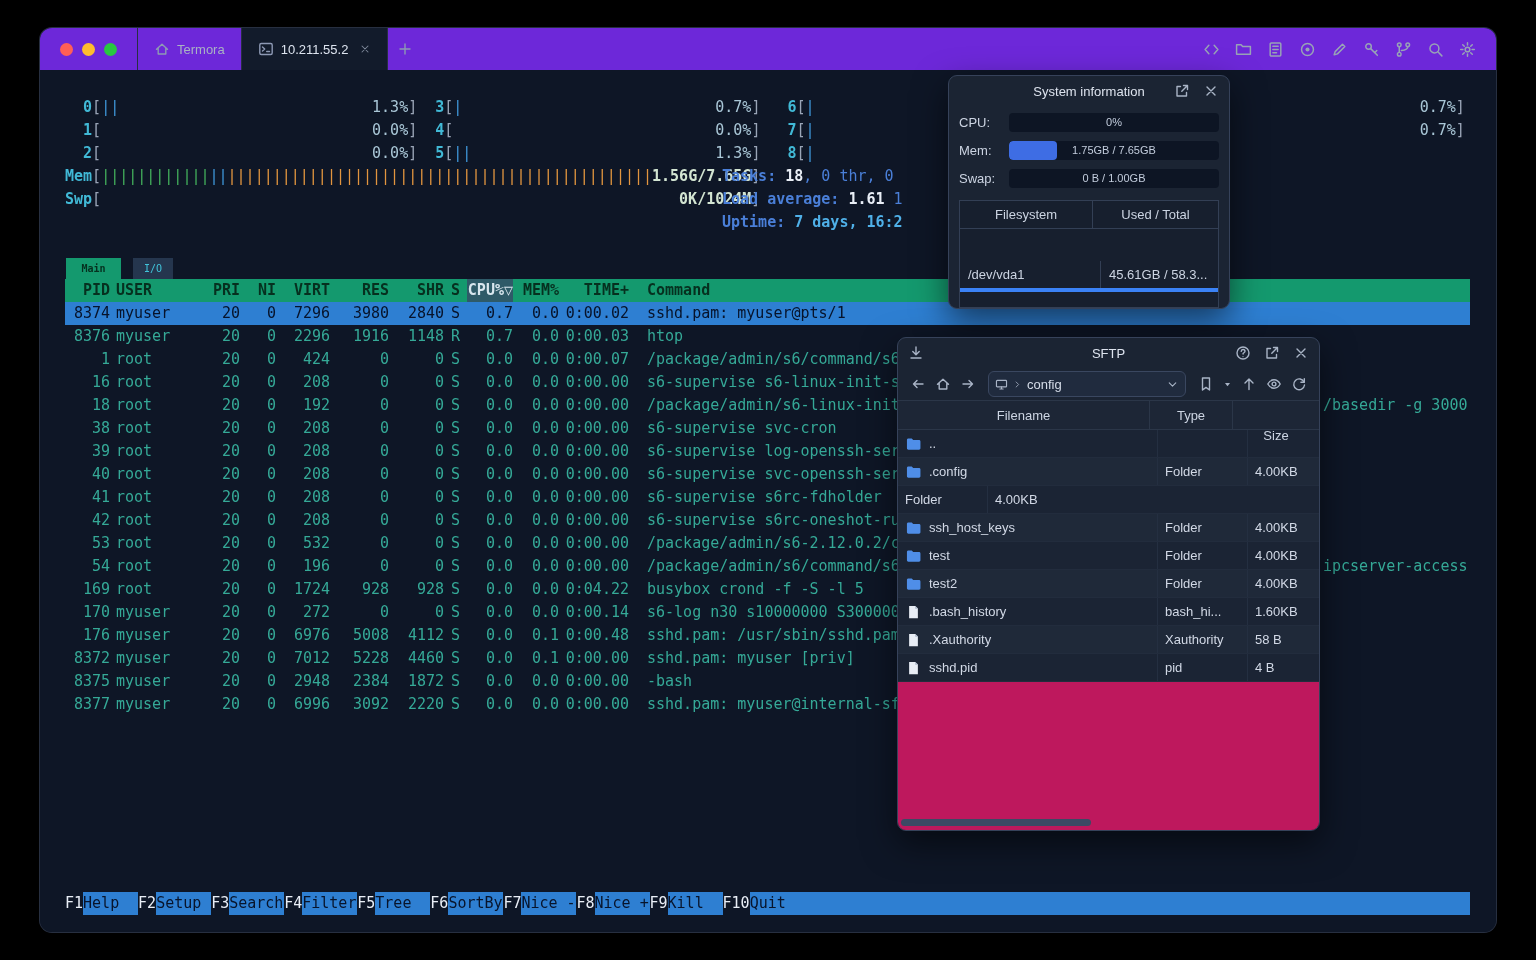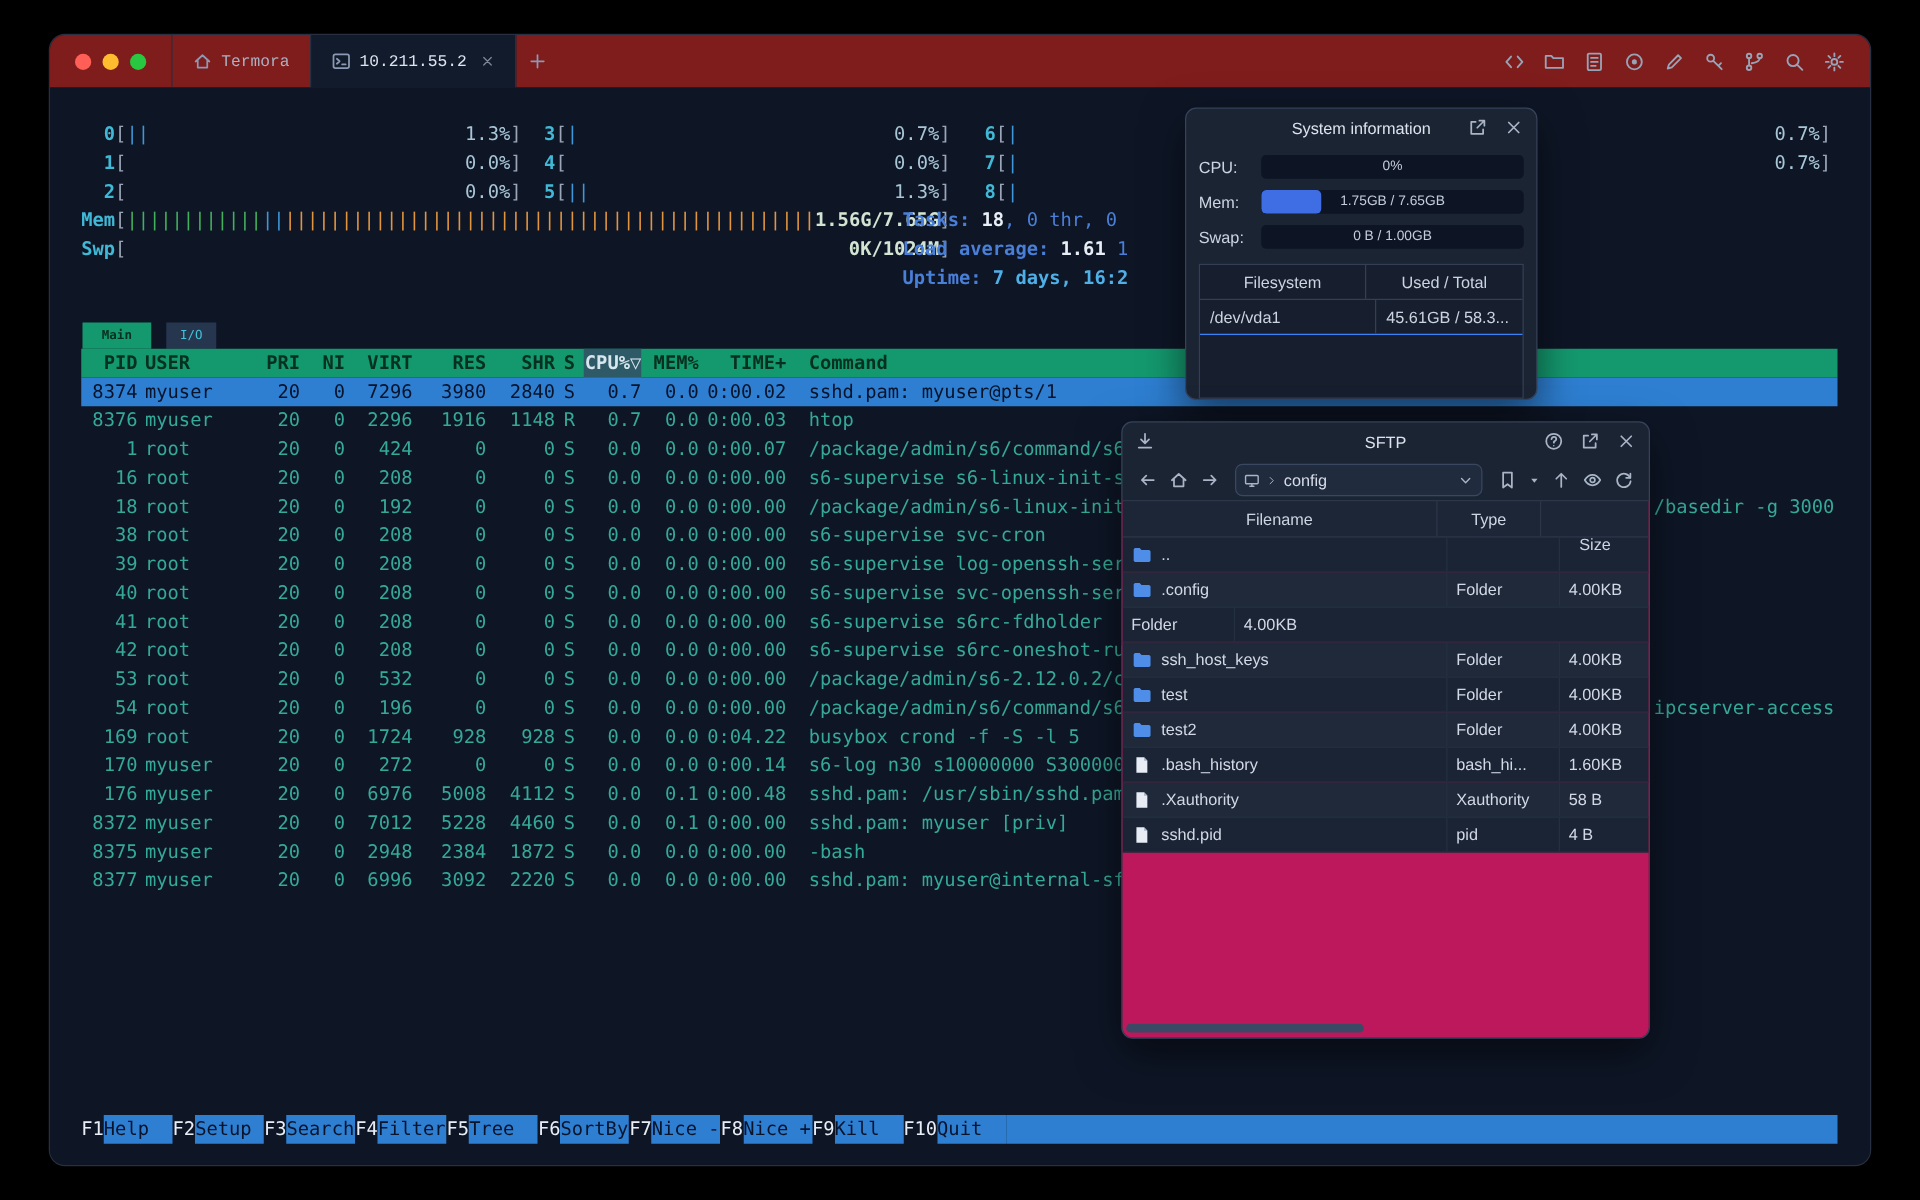--- a/index.html
+++ b/index.html
@@ -1,20 +1,20 @@
 <!DOCTYPE html>
 <html><head>
 <meta charset="utf-8">
 <style>
   html,body{margin:0;padding:0;background:#000;width:1536px;height:960px;overflow:hidden;
     font-family:"Liberation Sans",sans-serif;}
   .window{position:absolute;left:40px;top:28px;width:1456px;height:904px;background:#0e1626;
     border-radius:12px;overflow:hidden;box-shadow:0 0 0 1px #272f40,0 20px 60px rgba(0,0,0,.6);}
   
-  .titlebar{position:absolute;left:0;top:0;right:0;height:42px;background:#7f1d1d;display:flex;align-items:center;font-family:Liberation Mono, monospace;}
+  .titlebar{position:absolute;left:0;top:0;right:0;height:42px;background:#6d28d9;display:flex;align-items:center;}
   .traffic{display:flex;gap:9px;padding:0 20px;}
   .dot{width:13px;height:13px;border-radius:50%;}
   .dot.red{background:#ff5f57}.dot.yellow{background:#febc2e}.dot.green{background:#28c840}
   .tab{height:42px;display:flex;align-items:center;gap:7px;padding:0 16px;color:#a9b2c3;font-size:13px;
     border-left:1px solid #272f41;}
   .tab.active{background:#121b2b;color:#dde4ef;border-right:1px solid #272f41;}
   .newtab{width:34px;height:42px;display:flex;align-items:center;justify-content:center;color:#97a1b3;}
   .ticon16{width:16px;height:16px;display:inline-flex;color:#8d99b4;}
   .ticon12{width:12px;height:12px;display:inline-flex;color:#7d8799;margin-left:4px;}
   .tb-icons{margin-left:auto;display:flex;gap:15px;padding-right:20px;}
@@ -63,33 +63,33 @@
   .fl.fill{flex:1;width:auto;}
   
   .panel{position:absolute;background:#1b2433;border:1px solid #36425a;border-radius:9px;
     box-shadow:0 12px 34px rgba(0,0,0,.55);z-index:10;font-size:13px;color:#ccd4e2;}
   .panel-titlebar{height:30px;display:flex;align-items:center;padding:0 10px;position:relative;}
   .panel-title{position:absolute;left:0;right:0;text-align:center;color:#dde3ee;pointer-events:none;}
   .pt-icons{margin-left:auto;display:flex;gap:13px;z-index:1;}
   .picon{width:16px;height:16px;color:#a9b4c6;display:inline-flex;align-items:center;justify-content:center;flex:0 0 auto;}
   .picon.sm{width:13px;height:13px}
   .picon.xs{width:9px;height:9px}
-  .sysinfo{left:908px;top:58px;width:280px;height:232px;}
+  .sysinfo{left:908px;top:47px;width:280px;height:232px;}
   .si-body{padding:2px 10px 0;}
   .si-row{display:flex;align-items:center;height:28px;}
   .si-label{width:50px;color:#ccd4e2;}
   .si-bar{flex:1;height:19px;background:#0d1524;border-radius:4px;position:relative;overflow:hidden;}
   .si-fill{position:absolute;left:0;top:0;bottom:0;background:#3e6de4;border-radius:4px;}
   .si-text{position:absolute;inset:0;display:flex;align-items:center;justify-content:center;font-size:11px;color:#c3cddd;}
   .si-table{margin:8px 10px 0;height:106px;border:1px solid #333f55;display:flex;flex-direction:column;background:#171f2e;}
   .si-thead{display:flex;height:27px;border-bottom:1px solid #333f55;}
   .si-thead .cell{display:flex;align-items:center;justify-content:center;}
   .si-c1{width:132px;border-right:1px solid #333f55;}
   .si-c2{flex:1;}
-  .si-trow{display:flex;height:27px;border-bottom:1px solid #3b82f6;}
+  .si-trow{display:flex;height:27px;border-bottom:4px solid #3b82f6;margin-top:32px;}
   .si-trow .cell{display:flex;align-items:center;padding-left:8px;}
   
   .sftp{left:857px;top:309px;width:421px;height:492px;}
   .sftp-toolbar{height:32px;display:flex;align-items:center;gap:9px;padding:0 12px;}
   .pathbox{height:24px;width:186px;display:flex;align-items:center;gap:5px;background:#202b3e;
     border:1px solid #3a4760;border-radius:6px;padding:0 6px;color:#d6dde9;margin:0 3px;}
   .pathbox .spacer{flex:1;}
   .sftp-table{position:absolute;top:62px;left:0;right:0;bottom:0;background:#be185d;overflow:hidden;border-radius:0 0 8px 8px;}
   .sftp-thead{display:flex;height:28px;background:#1d2636;border-top:1px solid #2b3648;border-bottom:1px solid #2b3648;color:#cdd5e3;}
   .sftp-thead .cell{display:flex;align-items:center;justify-content:center;height:100%;}

